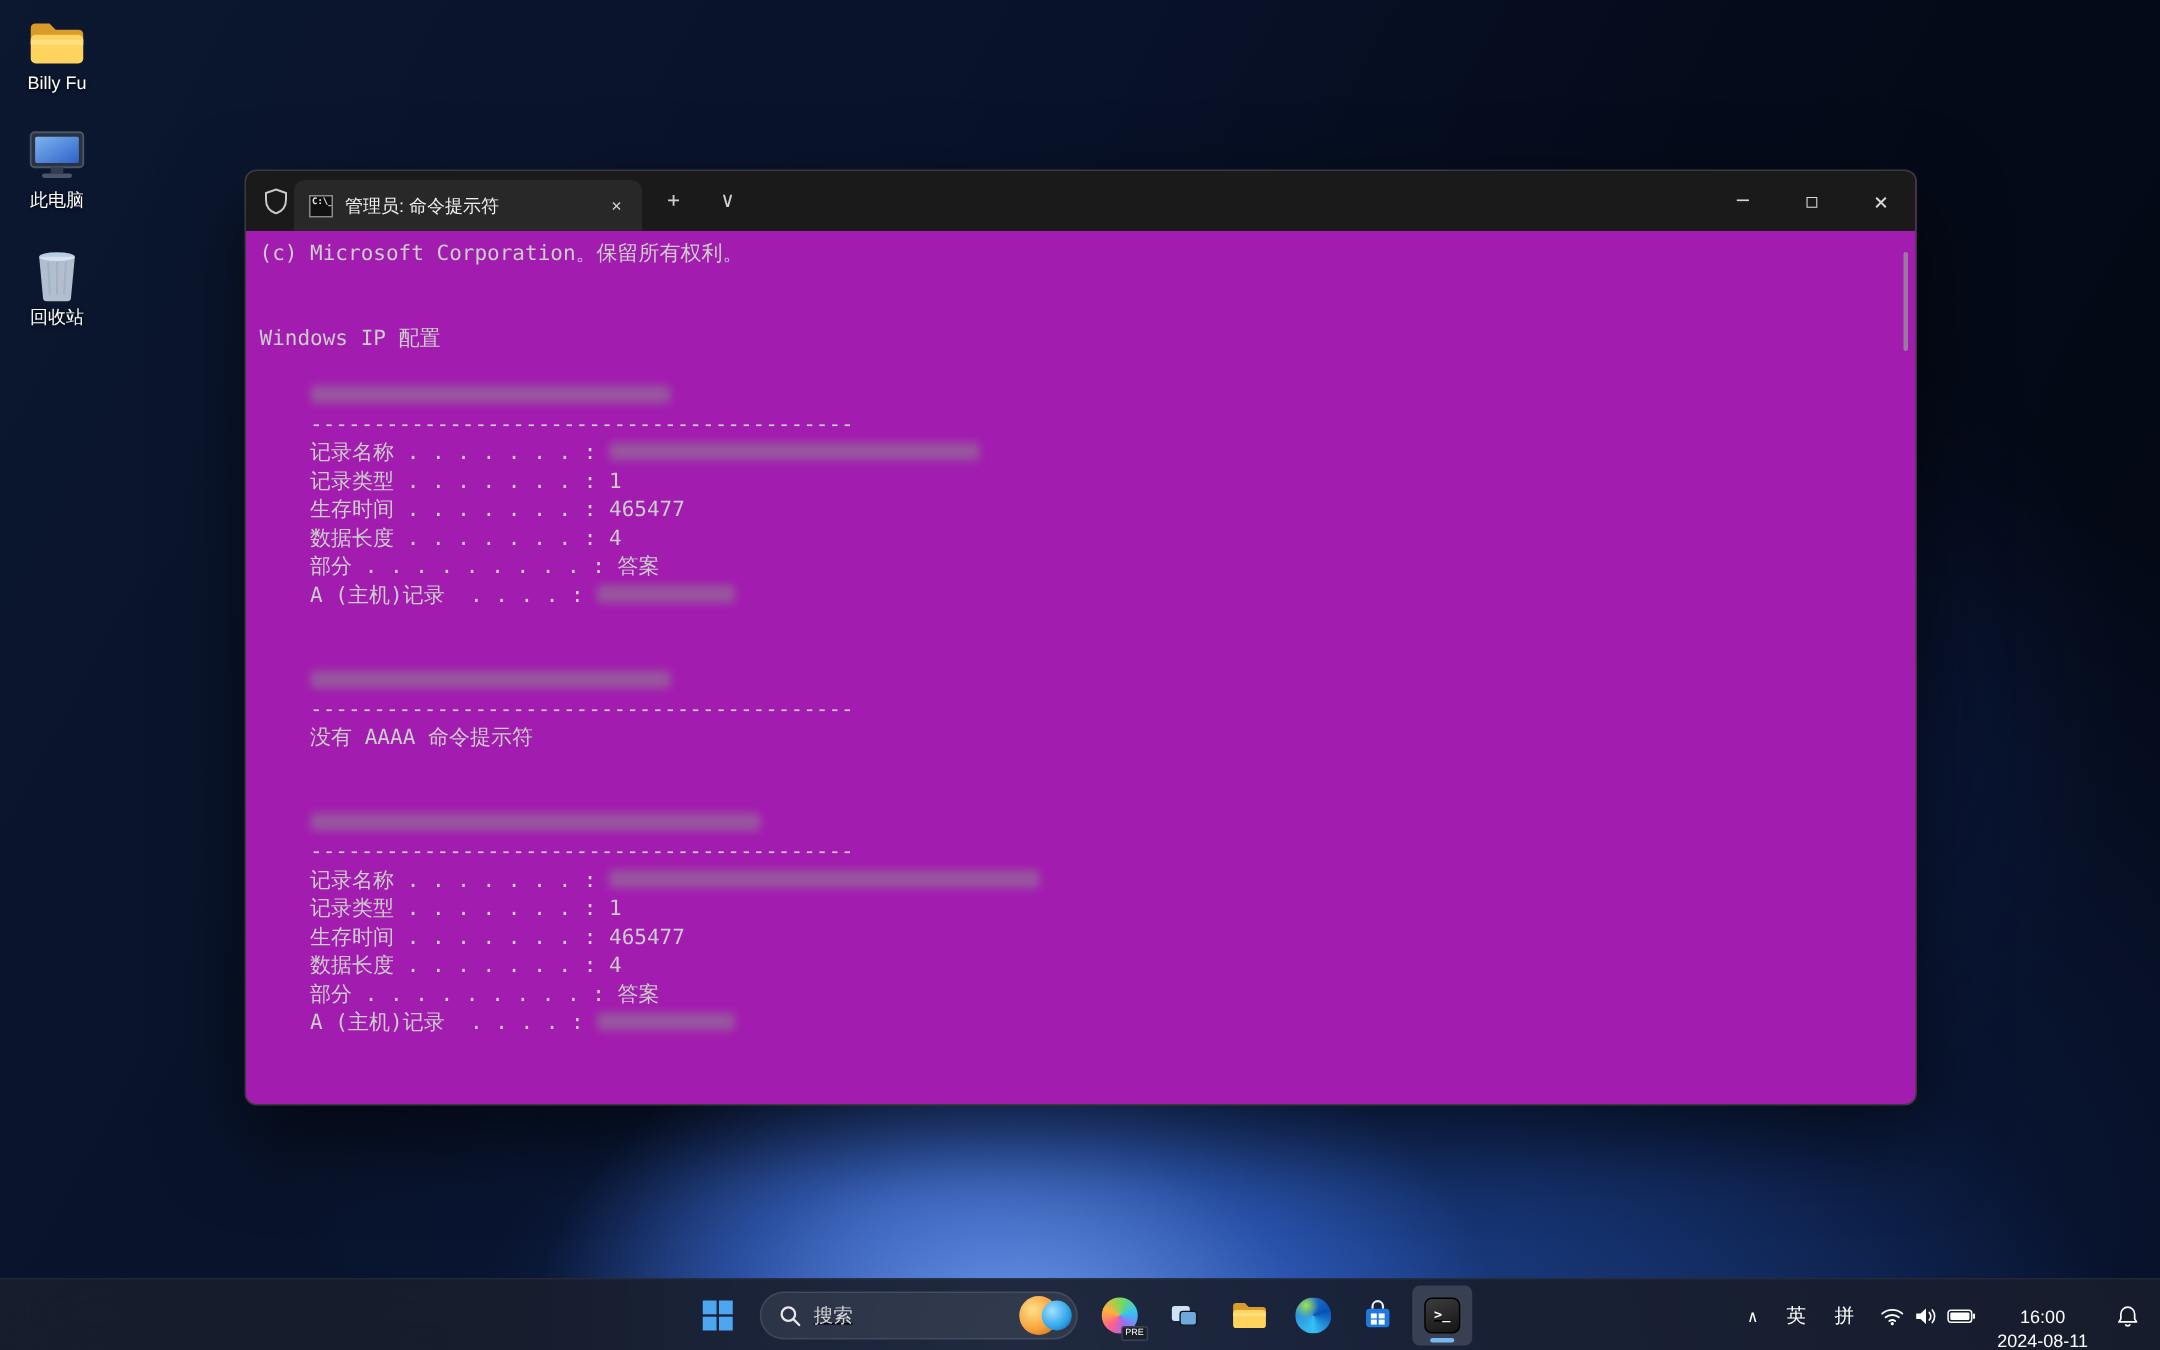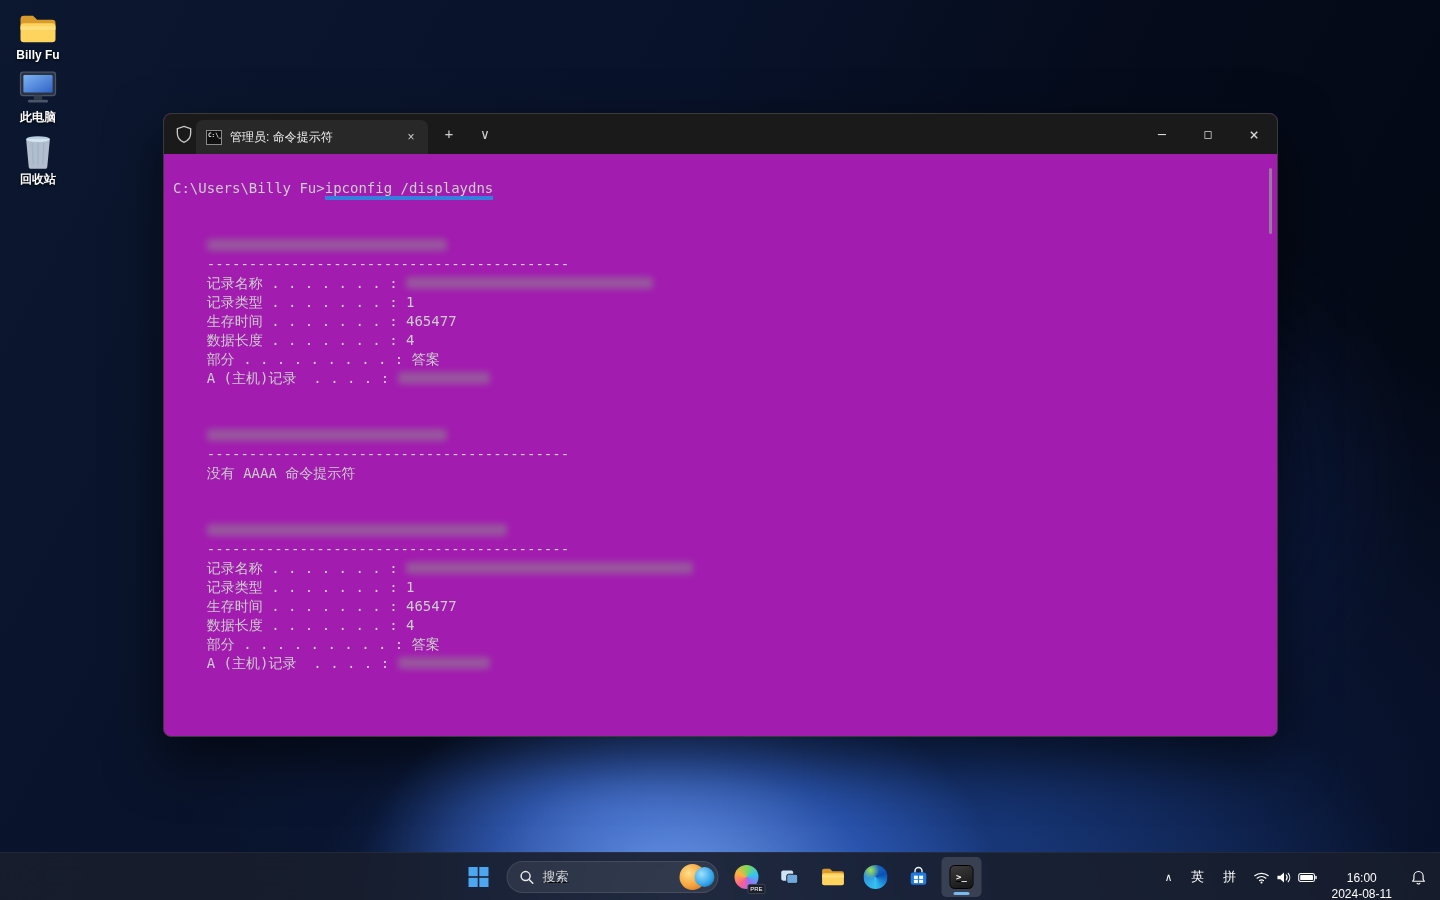--- a/index.html
+++ b/index.html
@@ -16,21 +16,21 @@
   }
   .petal { position:absolute; border-radius:50%; filter:blur(18px); }
   .p1 { left:640px; top:380px; width:760px; height:420px; transform:rotate(-28deg);
         background:radial-gradient(closest-side, rgba(40,90,210,.28), rgba(40,90,210,0) 70%); }
   .p2 { left:880px; top:120px; width:620px; height:760px; transform:rotate(18deg);
         background:radial-gradient(closest-side, rgba(25,55,140,.26), rgba(0,0,0,0) 70%); }
   .p3 { left:300px; top:640px; width:620px; height:330px; transform:rotate(-15deg);
         background:radial-gradient(closest-side, rgba(90,140,250,.30), rgba(0,0,0,0) 70%); }
 
   
-  .desktop-icons { position:absolute; left:6px; top:4px; display:flex; flex-direction:column; gap:4px;font-weight:bold; }
+  .desktop-icons { position:absolute; left:6px; top:4px; display:flex; flex-direction:column; gap:20px; }
   .dicon { width:64px; display:flex; flex-direction:column; align-items:center; gap:3px; cursor:default; }
   .dicon-img { height:42px; display:flex; align-items:flex-end; justify-content:center; }
   .dicon-label { font-size:12px; color:#fff; text-shadow:0 1px 3px rgba(0,0,0,.95); text-align:center; line-height:1.1; }
 
   
   .terminal-window { position:absolute; left:163px; top:113px; width:1115px; height:624px;
     border-radius:8px; overflow:hidden; border:1px solid #3a3a3a;
     box-shadow:0 22px 55px rgba(0,0,0,.6); background:#a21caf; }
   .titlebar { height:40px; background:#1a1a1a; display:flex; align-items:stretch; position:relative; }
   .shield { align-self:center; margin:0 4px 0 12px; display:flex; }
@@ -162,23 +162,24 @@
       <button class="tb-btn">+</button>
       <button class="tb-btn">∨</button>
       <div class="win-controls">
         <button class="wc-min">─</button>
         <button class="wc-max">□</button>
         <button class="wc-close">×</button>
       </div>
     </div>
     <div class="terminal-body">
       <div id="terminal-output">
-          <div class="t-line">&nbsp;</div>
-          <div class="t-line"><span>C:\Users\Billy Fu&gt;</span><span class="t-cmd">ipconfig /displaydns</span></div>
-          <div class="t-line">&nbsp;</div>
+          <div class="t-line"><span>(c) Microsoft Corporation。保留所有权利。</span></div>
+          <div class="t-line">&nbsp;</div>
+          <div class="t-line">&nbsp;</div>
+          <div class="t-line"><span>Windows IP 配置</span></div>
           <div class="t-line">&nbsp;</div>
           <div class="t-line"><span>    </span><span class="t-redact" style="width: 240px;">&nbsp;</span></div>
           <div class="t-line"><span>    -------------------------------------------</span></div>
           <div class="t-line"><span>    记录名称 . . . . . . . : </span><span class="t-redact" style="width: 247px;">&nbsp;</span></div>
           <div class="t-line"><span>    记录类型 . . . . . . . : 1</span></div>
           <div class="t-line"><span>    生存时间 . . . . . . . : 465477</span></div>
           <div class="t-line"><span>    数据长度 . . . . . . . : 4</span></div>
           <div class="t-line"><span>    部分 . . . . . . . . . : 答案</span></div>
           <div class="t-line"><span>    A (主机)记录  . . . . : </span><span class="t-redact" style="width: 92px;">&nbsp;</span></div>
           <div class="t-line">&nbsp;</div>

